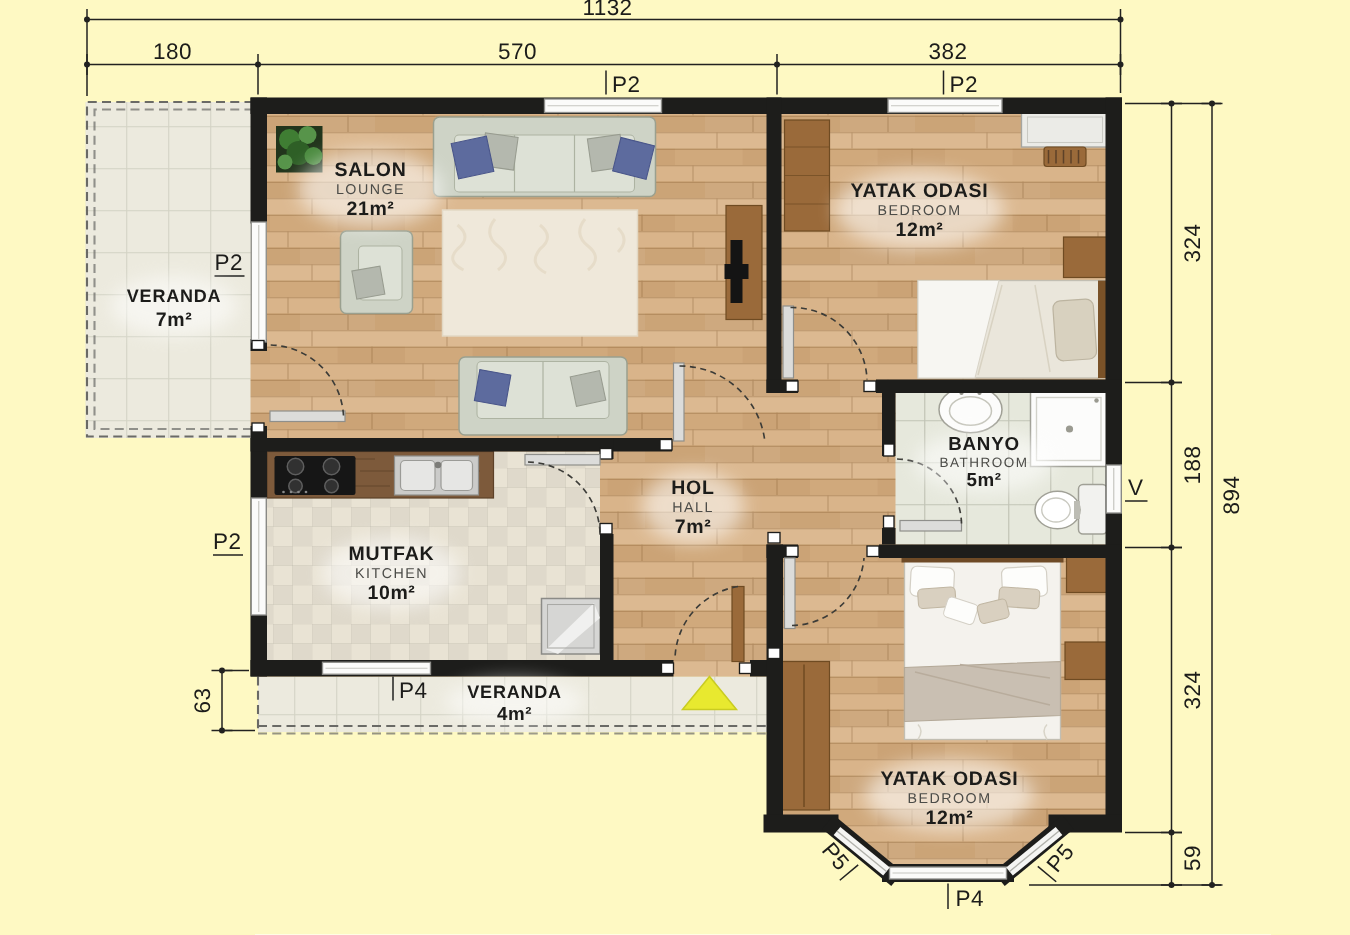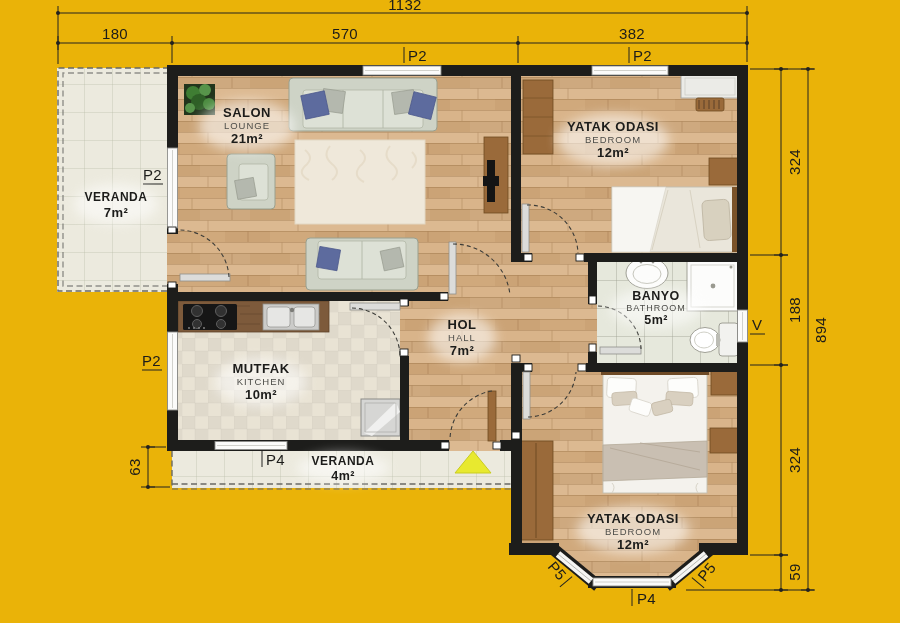--- a/index.html
+++ b/index.html
@@ -1,17 +1,17 @@
 <!DOCTYPE html>
 <html style="--wall: #1d1d1b; --wood-floor: #d8b286; --kitchen-tile: #e9e3d4; --bath-tile: #e6e8dc; --veranda-tile: #eceade; --entrance-arrow: #e8e92f; --pillow-blue: #5d6b9e; --furniture-brown: #9a6a3a; --counter-wood: #7d5a3b;"><head>
 <meta charset="utf-8">
 <style>
   html,body { margin:0; padding:0; background:#ffffff; }
   .stage {
-    position:relative; width:900px; height:623px; background:#eab308;
+    position:relative; width:900px; height:623px; background:#fef9c3;
     font-family:"Liberation Sans", sans-serif; overflow:hidden;
   }
   svg text {
     font-family:"Liberation Sans", sans-serif;
     fill:#1c1c1a;
   }
   .dim-line   { stroke:#222220; stroke-width:1; fill:none; }
   .dim-dot    { fill:#222220; }
   .dim-text   { font-size:15px; letter-spacing:0.3px; }
   .plabel     { font-size:15px; letter-spacing:0.3px; }

